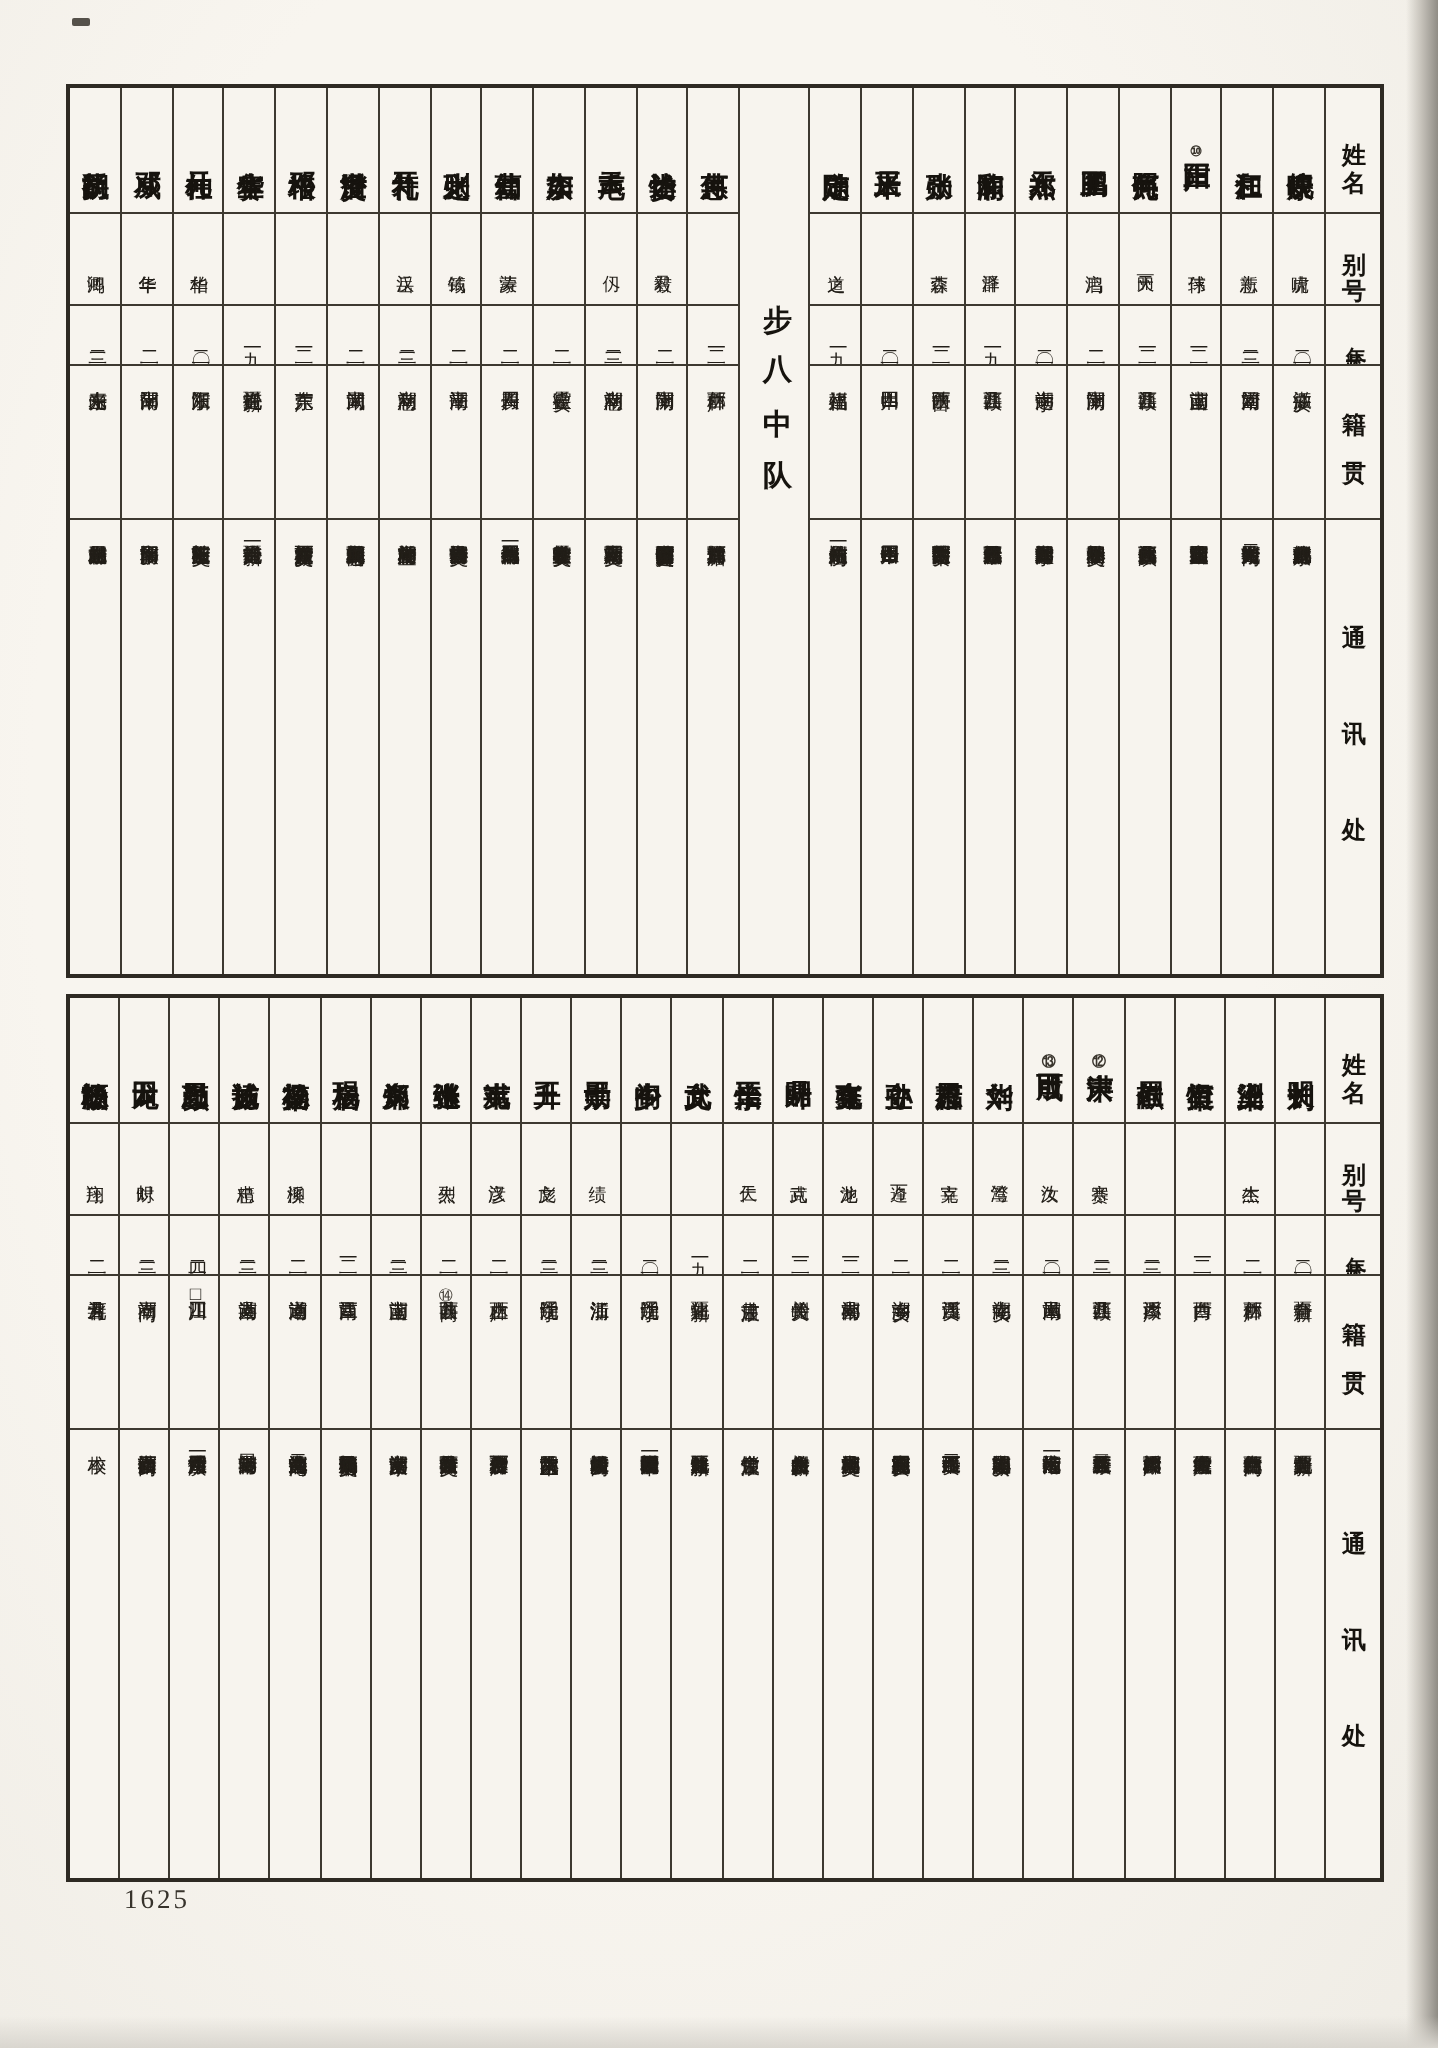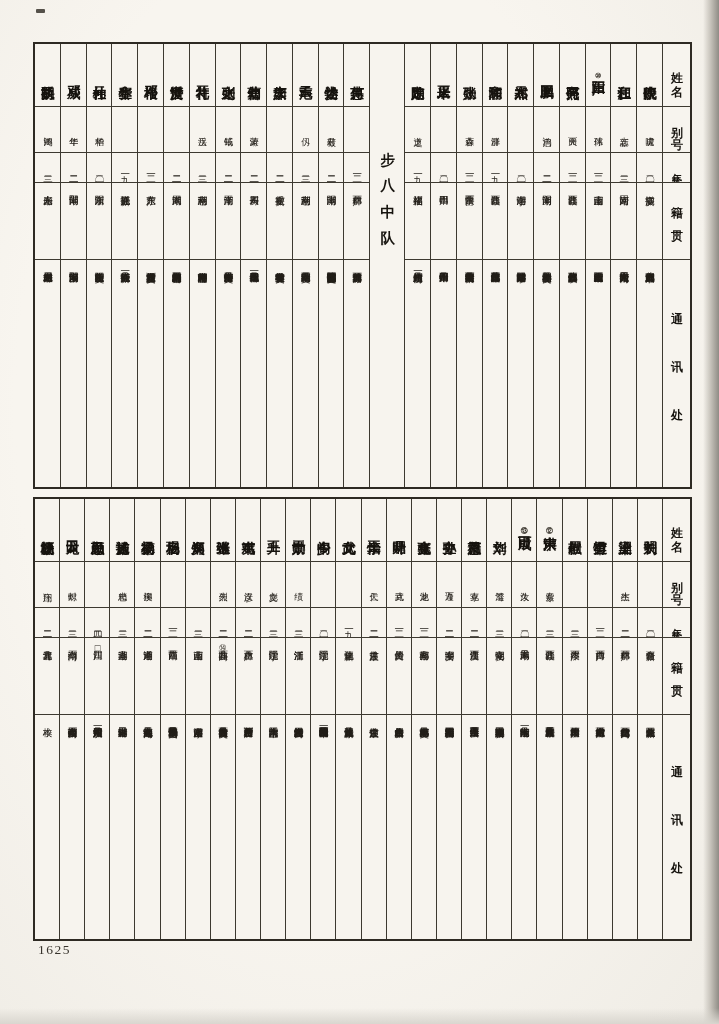--- a/index.html
+++ b/index.html
@@ -38,21 +38,21 @@
   .c-unit{height:100%;border-bottom:none;flex-direction:column;
     justify-content:flex-start;align-items:center;padding-top:96px;box-sizing:border-box;}
   .unit-text{font-size:14.5px;font-weight:bold;letter-spacing:26px;color:#16130e;}
   .mark{font-size:7px;line-height:1;margin-top:2px;color:#39342c;}
   .hdr .v{font-weight:bold;color:#16130e;}
   .h-name .v,.h-alias .v{font-size:12px;letter-spacing:13px;}
   .h-age .v{font-size:10px;letter-spacing:3px;}
   .h-native .v{font-size:12px;letter-spacing:24px;}
   .h-addr .v{font-size:12px;letter-spacing:48px;}
   .header-col .c-native,.header-col .c-addr{justify-content:center;padding-top:0;}
-  .page-number{position:absolute;left:38px;top:942px;font-size:13.5px;
+  .page-number{position:absolute;left:62px;top:942px;font-size:13.5px;
     letter-spacing:1.5px;color:#37332c;}
 </style>
 </head>
 <body>
 
 <div class="page">
   <div class="speck"></div>
 
   <div class="tables">
 

